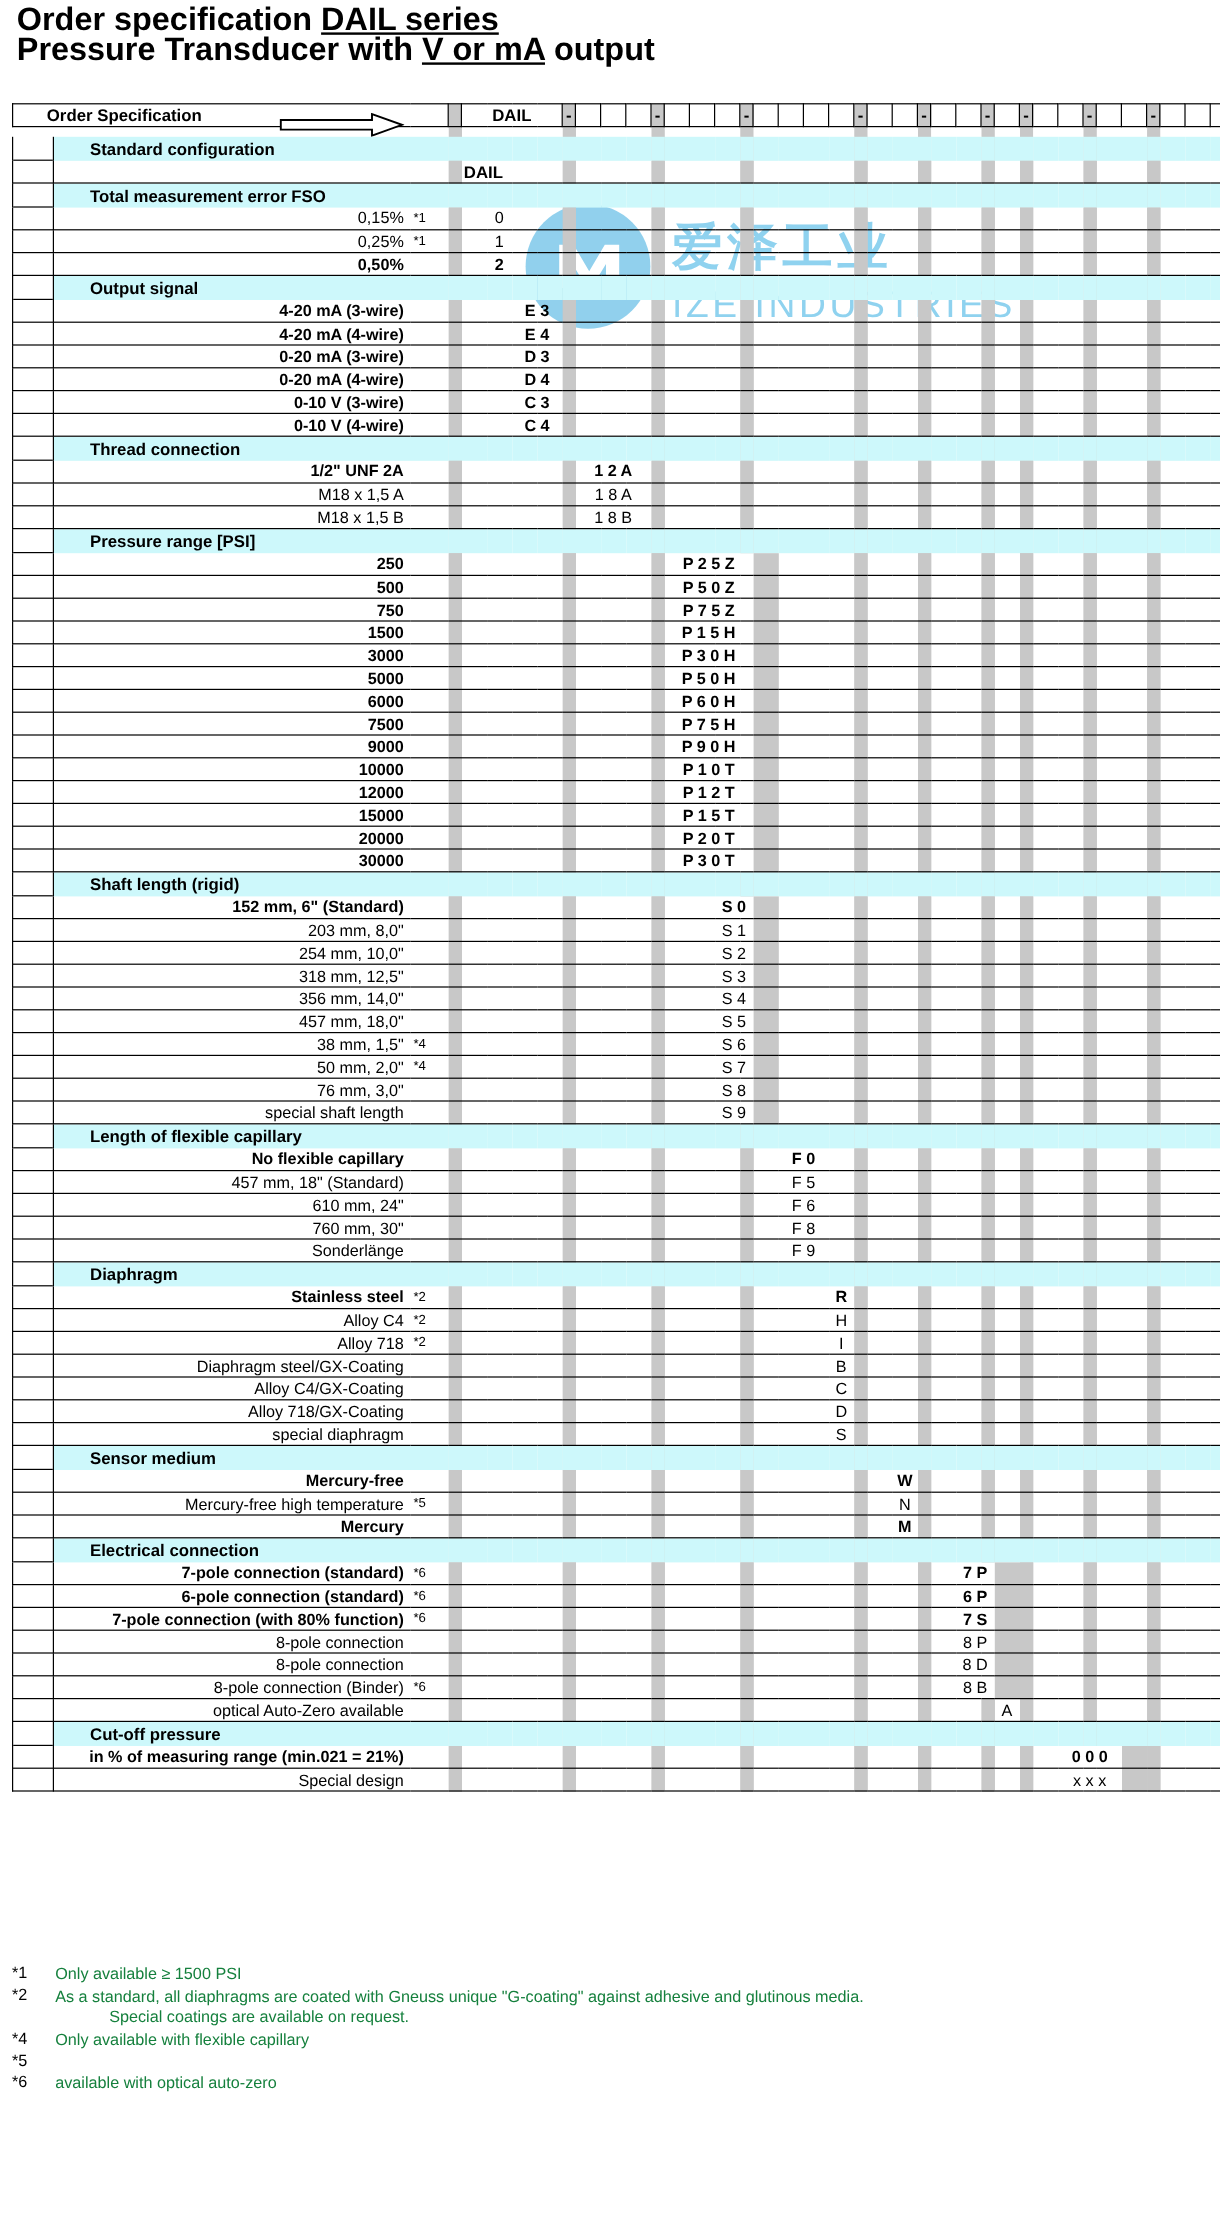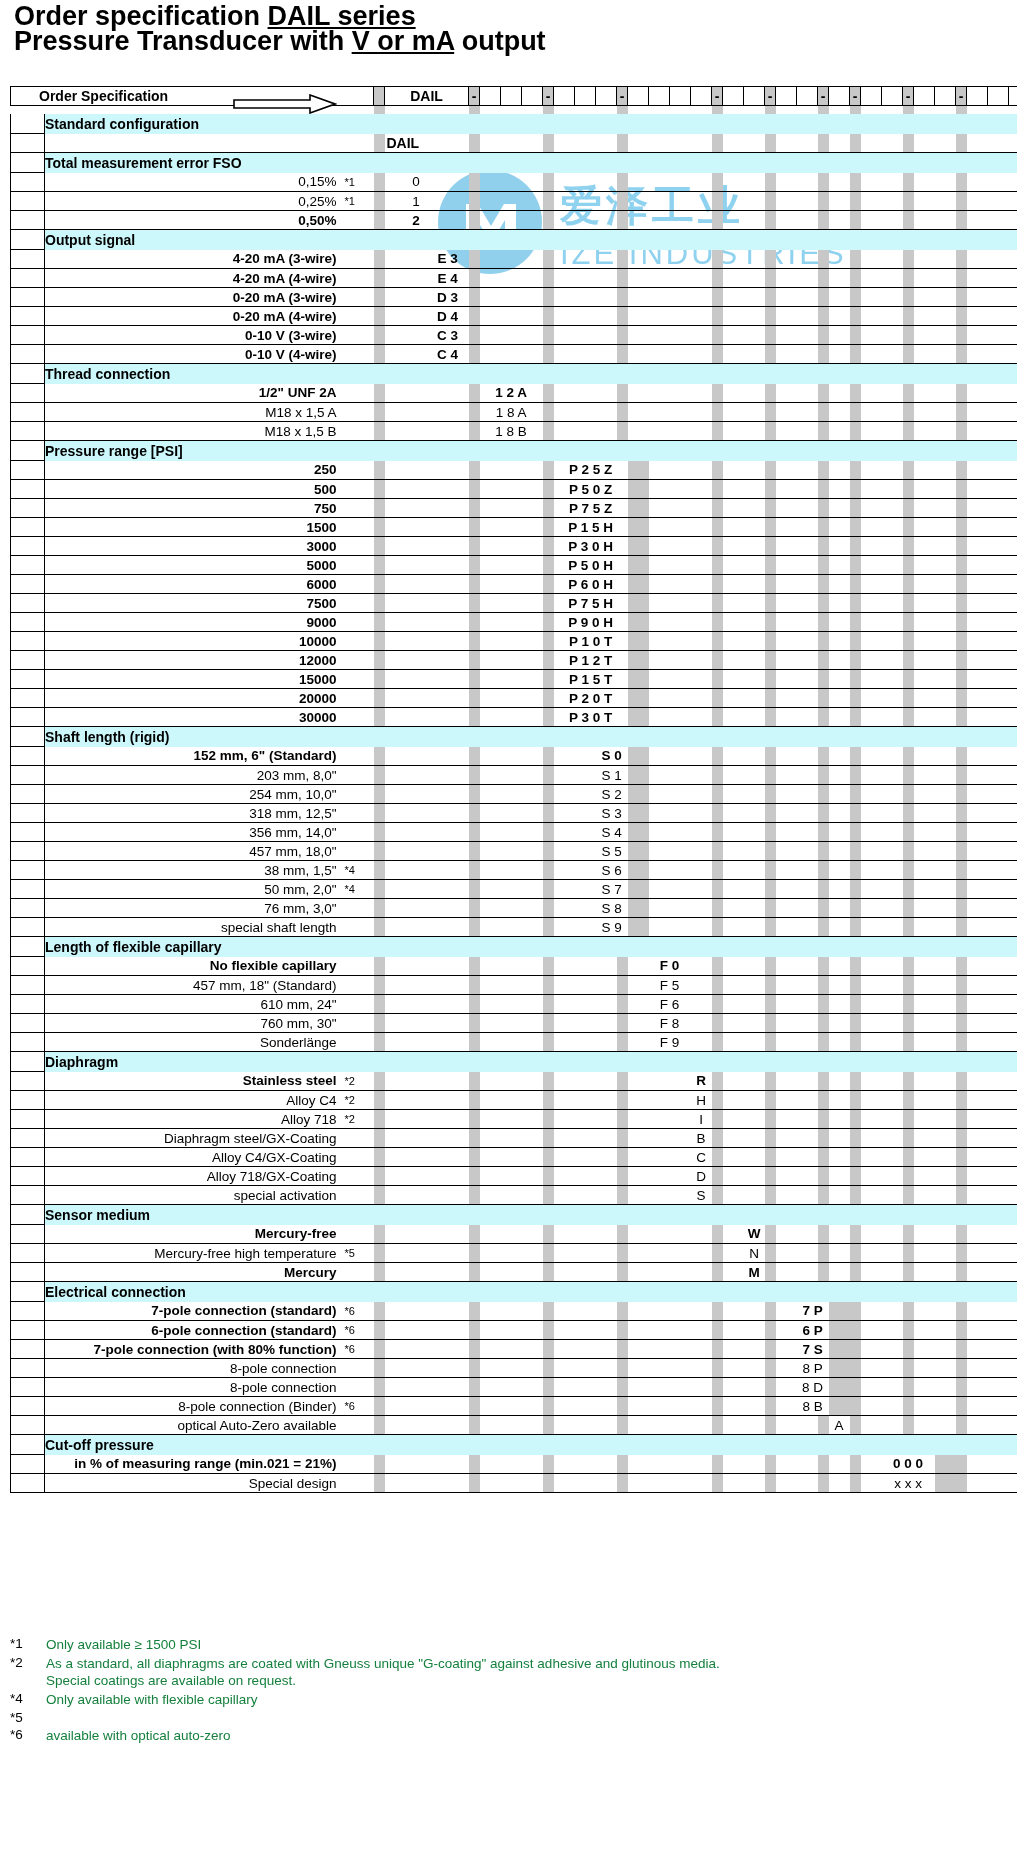--- a/index.html
+++ b/index.html
@@ -40,21 +40,21 @@
   .hdr .arrowcell{border:1px solid #000;border-left:none;text-align:right;padding-right:6px;}
   .hdr .code{text-align:center;font-size:14px;border:1px solid #000;}
   .hdr .dash{background:#c8c8c8;text-align:center;font-size:14px;font-weight:bold;border:1px solid #000;}
   .hdr .blank{border:1px solid #000;}
 
   
   .arrow-svg{display:block;}
 
   
   tr.section td{background:#cdf8fb;height:19px;border:none;}
-  tr.section td.s-title{font-weight:bold;font-size:14px;text-align:left;background:#cdf8fb;}
+  tr.section td.s-title{font-weight:bold;font-size:14px;padding-left:30px;text-align:left;background:#cdf8fb;}
   tr.section td.s-sep{background:#cdf8fb;}
   tr.section td.s-chk{background:#fff;border-left:1px solid #000;border-right:1px solid #000;}
 
   
   tr.opt td{height:18px;}
   tr.opt td.chk{border:1px solid #000;background:#fff;}
   tr.opt td.desc{border-bottom:1px solid #000;border-left:1px solid #000;
                  text-align:right;padding-right:5px;font-size:13.5px;white-space:nowrap;}
   tr.opt td.note{border-bottom:1px solid #000;text-align:left;padding-left:3px;font-size:11px;}
   tr.opt td.sep{background:#c8c8c8;border-bottom:1px solid #000;}
@@ -66,21 +66,21 @@
   tr.gap td.sep{background:#c8c8c8;}
 
   
   tr.opt td.cell.dail{font-weight:bold;font-size:14px;text-align:left;padding-left:2px;}
 
   
   #footnotes{position:absolute;left:10px;top:1636px;width:980px;z-index:2;}
   .fn-row{display:flex;align-items:flex-start;margin-bottom:2px;}
   .fn-key{width:36px;flex:0 0 36px;font-size:13.5px;color:#000;}
   .fn-text{font-size:13.5px;color:#15803d;line-height:17px;}
-  .fn-text .cont{display:block;}
+  .fn-text .cont{display:block;margin-left:45px;}
 </style>
 </head>
 <body>
 
 <div id="title-block">
   <div class="title-line">
     <span>Order specification </span><span class="u">DAIL series</span>
   </div>
   <div class="title-line">
     <span>Pressure Transducer with </span><span class="u">V or mA</span><span> output</span>
@@ -2429,21 +2429,21 @@
           <td class="sep"></td>
           <td class="cell"></td>
           <td class="cell"></td>
           <td class="sep"></td>
           <td class="cell"></td>
           <td class="cell"></td>
           <td class="cell"></td>
         </tr>
         <tr class="opt">
           <td class="chk"></td>
-          <td class="desc">special activation</td>
+          <td class="desc">special diaphragm</td>
           <td class="note"></td>
           <td class="sep"></td>
           <td class="cell"></td>
           <td class="cell"></td>
           <td class="cell"></td>
           <td class="cell"></td>
           <td class="sep"></td>
           <td class="cell"></td>
           <td class="cell"></td>
           <td class="cell"></td>

